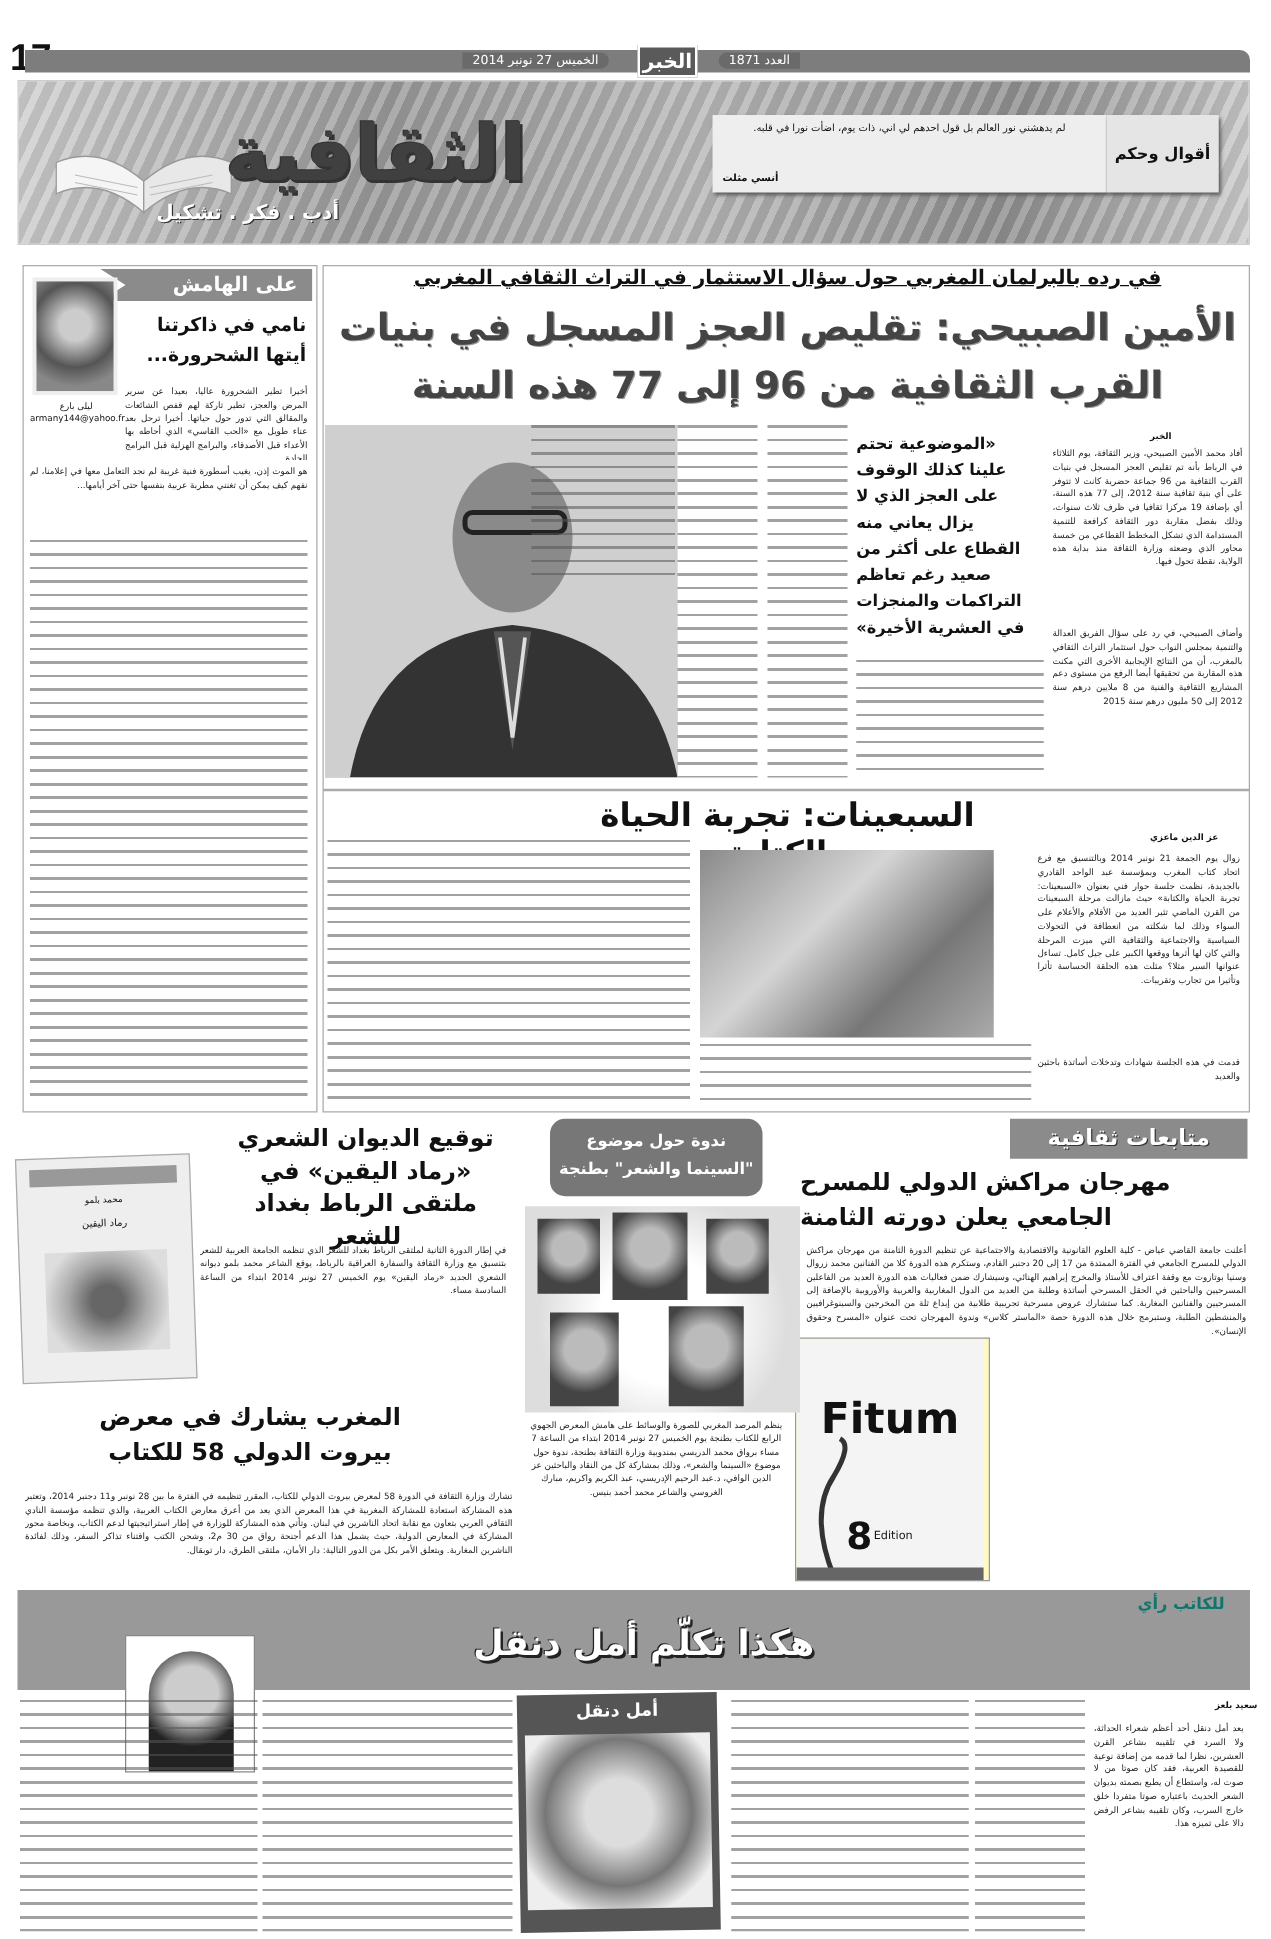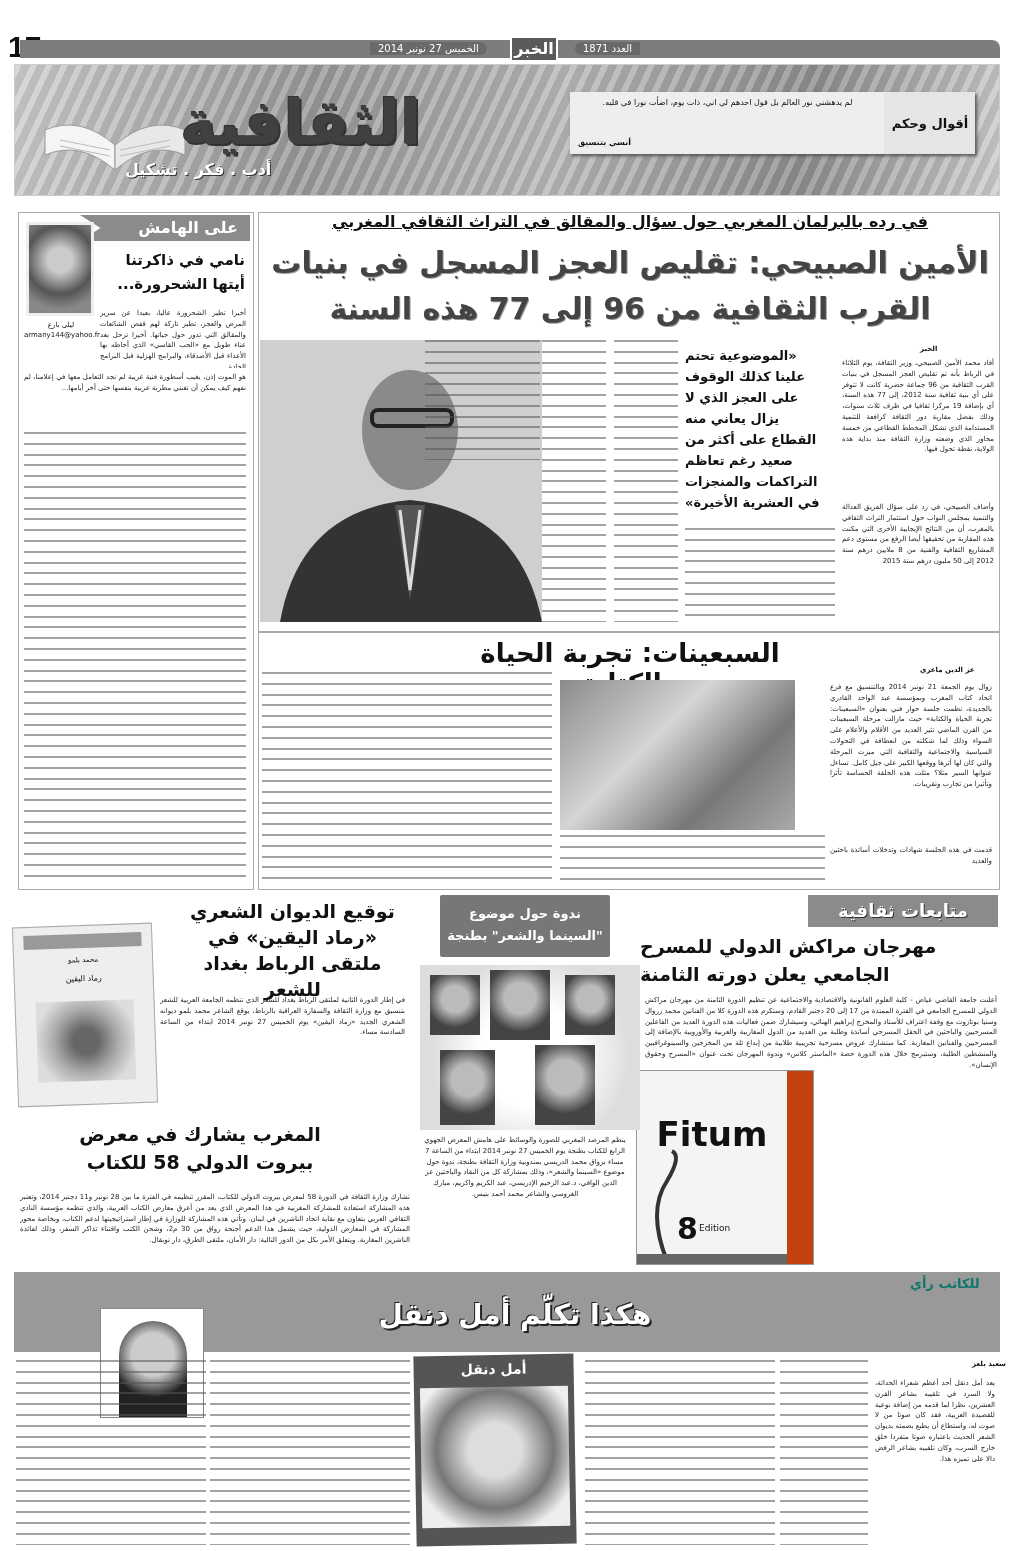--- a/index.html
+++ b/index.html
@@ -36,24 +36,24 @@
 #photo-main{left:260px;top:340px;width:282px;height:282px;background:linear-gradient(#ddd,#aaa);overflow:hidden}
 #pullquote{left:685px;top:345px;width:140px;font:bold 13px "DejaVu Sans",sans-serif;text-align:left;line-height:21px}
 
 #sab-title{left:440px;top:638px;width:380px;font:bold 26px "DejaVu Sans",sans-serif;text-align:center}
 #sab-byline{left:920px;top:666px;font-size:7px;font-weight:bold}
 #sab-photo{left:560px;top:680px;width:235px;height:150px;background:linear-gradient(135deg,#8a8a8a,#d5d5d5 40%,#777 70%,#aaa)}
 #sab-box{left:258px;top:632px;width:742px;height:258px;border:1px solid #aaa}
 
 #mutabaat{left:808px;top:895px;width:190px;height:32px;background:#8b8b8b;color:#fff;font:bold 18px "DejaVu Sans",sans-serif;text-align:center;line-height:32px;text-shadow:1px 1px 0 #333}
 #marrakech-title{left:640px;top:932px;width:360px;font:bold 19px "DejaVu Sans",sans-serif;text-align:center;line-height:28px}
-#nadwa-badge{left:440px;top:895px;width:170px;height:62px;background:#777;border-radius:2px;color:#fff;font:bold 13px "DejaVu Sans",sans-serif;text-align:center;line-height:22px;padding-top:8px}
+#nadwa-badge{left:440px;top:895px;width:170px;height:62px;background:#777;border-radius:12px;color:#fff;font:bold 13px "DejaVu Sans",sans-serif;text-align:center;line-height:22px;padding-top:8px}
 #nadwa-photos{left:420px;top:965px;width:220px;height:165px;background:radial-gradient(circle at 50% 55%,#fff 35%,#ddd 70%)}
 .face{position:absolute;width:50px;height:60px;background:radial-gradient(circle at 50% 40%,#bbb 30%,#444 65%)}
-#fitum{left:636px;top:1070px;width:178px;height:195px;background:#c2410c;border:1px solid #999;overflow:hidden}
+#fitum{left:636px;top:1070px;width:156px;height:195px;background:#fef9c3;border:1px solid #999;overflow:hidden}
 #diwan-title{left:180px;top:898px;width:225px;font:bold 19px "DejaVu Sans",sans-serif;text-align:center;line-height:26px}
 #diwan-book{left:15px;top:925px;width:140px;height:180px;background:#eee;border:1px solid #aaa;transform:rotate(-2deg);overflow:hidden}
 #beirut-title{left:60px;top:1120px;width:280px;font:bold 19px "DejaVu Sans",sans-serif;text-align:center;line-height:28px}
 
 #opinion-band{left:14px;top:1272px;width:986px;height:80px;background:#999}
 #opinion-label{left:910px;top:1276px;font:bold 13px "DejaVu Sans",sans-serif;color:#0f766e}
 #opinion-title{left:370px;top:1298px;width:290px;font:bold 28px "DejaVu Sans",sans-serif;color:#fff;text-align:center;text-shadow:2px 2px 0 #222,-1px -1px 0 #222}
 #opinion-photo{left:100px;top:1308px;width:104px;height:110px;background:#fff;border:1px solid #888}
 #opinion-photo .p{position:absolute;left:18px;top:12px;width:68px;height:96px;border-radius:35px 35px 0 0;background:radial-gradient(circle at 50% 35%,#ccc 30%,#222 60%)}
 #dunqul-book{left:415px;top:1355px;width:160px;height:190px;background:#555;padding:6px;transform:rotate(-1deg)}
@@ -76,38 +76,38 @@
   </div>
 <svg class="abs" id="book" viewBox="0 0 150 80">
   <path d="M75 70 Q40 40 5 55 L5 30 Q40 15 75 45 Z" fill="#f5f5f5" stroke="#999"></path>
   <path d="M75 70 Q110 40 145 55 L145 30 Q110 15 75 45 Z" fill="#e8e8e8" stroke="#999"></path>
   <path d="M20 40 L70 50 M20 46 L70 56 M80 50 L130 40 M80 56 L130 46" stroke="#bbb"></path>
 </svg>
 <div class="abs" id="section-title">الثقافية</div>
 <div class="abs" id="section-sub">أدب . فكر . تشكيل</div>
 <div class="abs rtl" id="quote-box">
   <div>لم يدهشني نور العالم بل قول احدهم لي اني، ذات يوم، اضأت نورا في قلبه.</div>
-  <div class="author">أنسي بتنسيق</div>
+  <div class="author">أنسي مثلت</div>
 </div>
 <div class="abs rtl" id="quote-tab">أقوال وحكم</div>
 
 <div class="abs" id="margin-col"></div>
 <div class="abs rtl" id="margin-head">على الهامش</div>
 <div class="abs" id="author-photo"></div>
 <div class="abs" id="author-name">
   <div>ليلى بارع</div>
   <div>armany144@yahoo.fr</div>
 </div>
 <div class="abs rtl" id="margin-title">نامي في ذاكرتنا أيتها الشحرورة...</div>
 <div class="abs rtl body-text" style="left:100px;top:308px;width:146px;height:60px">أخيرا تطير الشحرورة عاليا، بعيدا عن سرير المرض والعجز، تطير تاركة لهم قفص الشائعات والمقالق التي تدور حول حياتها. أخيرا ترحل بعد عناء طويل مع «الحب القاسي» الذي أحاطه بها الأعداء قبل الأصدقاء، والبرامج الهزلية قبل البرامج الجادة...</div>
 <div class="abs rtl body-text" style="left:24px;top:372px;width:222px;height:56px">هو الموت إذن، يغيب أسطورة فنية غريبة لم نجد التعامل معها في إعلامنا، لم نفهم كيف يمكن أن تغنني مطربة عربية بنفسها حتى آخر أيامها...</div>
 <div class="abs filler" style="left:24px;top:432px;width:222px;height:450px"></div>
 
 <div class="abs" id="main-box"></div>
-<div class="abs rtl" id="kicker" style="text-align:center">في رده بالبرلمان المغربي حول سؤال والمقالق في التراث الثقافي المغربي</div>
+<div class="abs rtl" id="kicker" style="text-align:center">في رده بالبرلمان المغربي حول سؤال الاستثمار في التراث الثقافي المغربي</div>
 <div class="abs rtl" id="headline" style="text-align:center">الأمين الصبيحي: تقليص العجز المسجل في بنيات القرب الثقافية من 96 إلى 77 هذه السنة</div>
 <div class="abs" id="photo-main">
   <svg width="282" height="282" viewBox="0 0 282 282">
     <rect width="282" height="282" fill="#cfcfcf"></rect>
     <ellipse cx="150" cy="90" rx="48" ry="60" fill="#8a8a8a"></ellipse>
     <rect x="112" y="70" width="80" height="16" rx="6" fill="none" stroke="#222" stroke-width="4"></rect>
     <path d="M20 282 Q40 170 150 160 Q260 170 282 282 Z" fill="#333"></path>
     <path d="M135 165 L150 260 L165 165 Z" fill="#555"></path>
     <path d="M140 170 L150 250 L160 170" stroke="#ddd" stroke-width="3" fill="none"></path>
   </svg>

